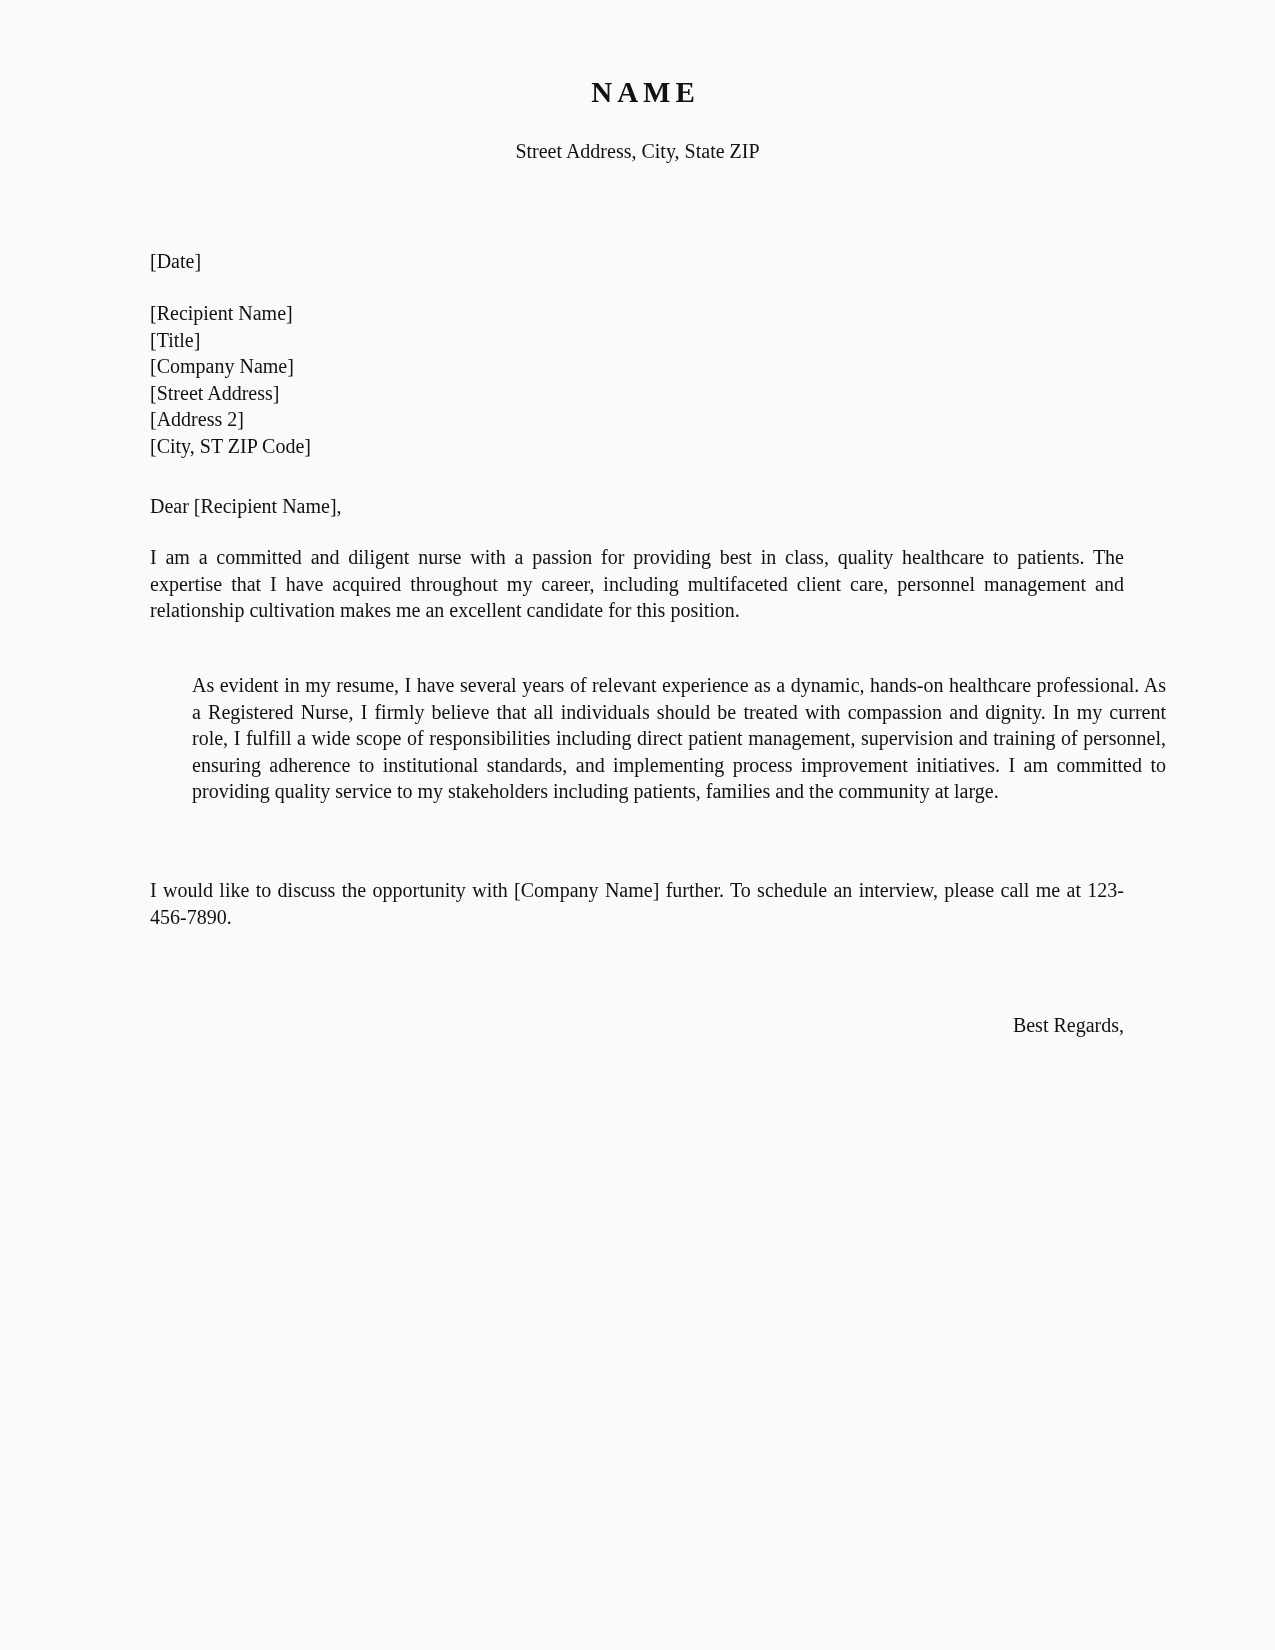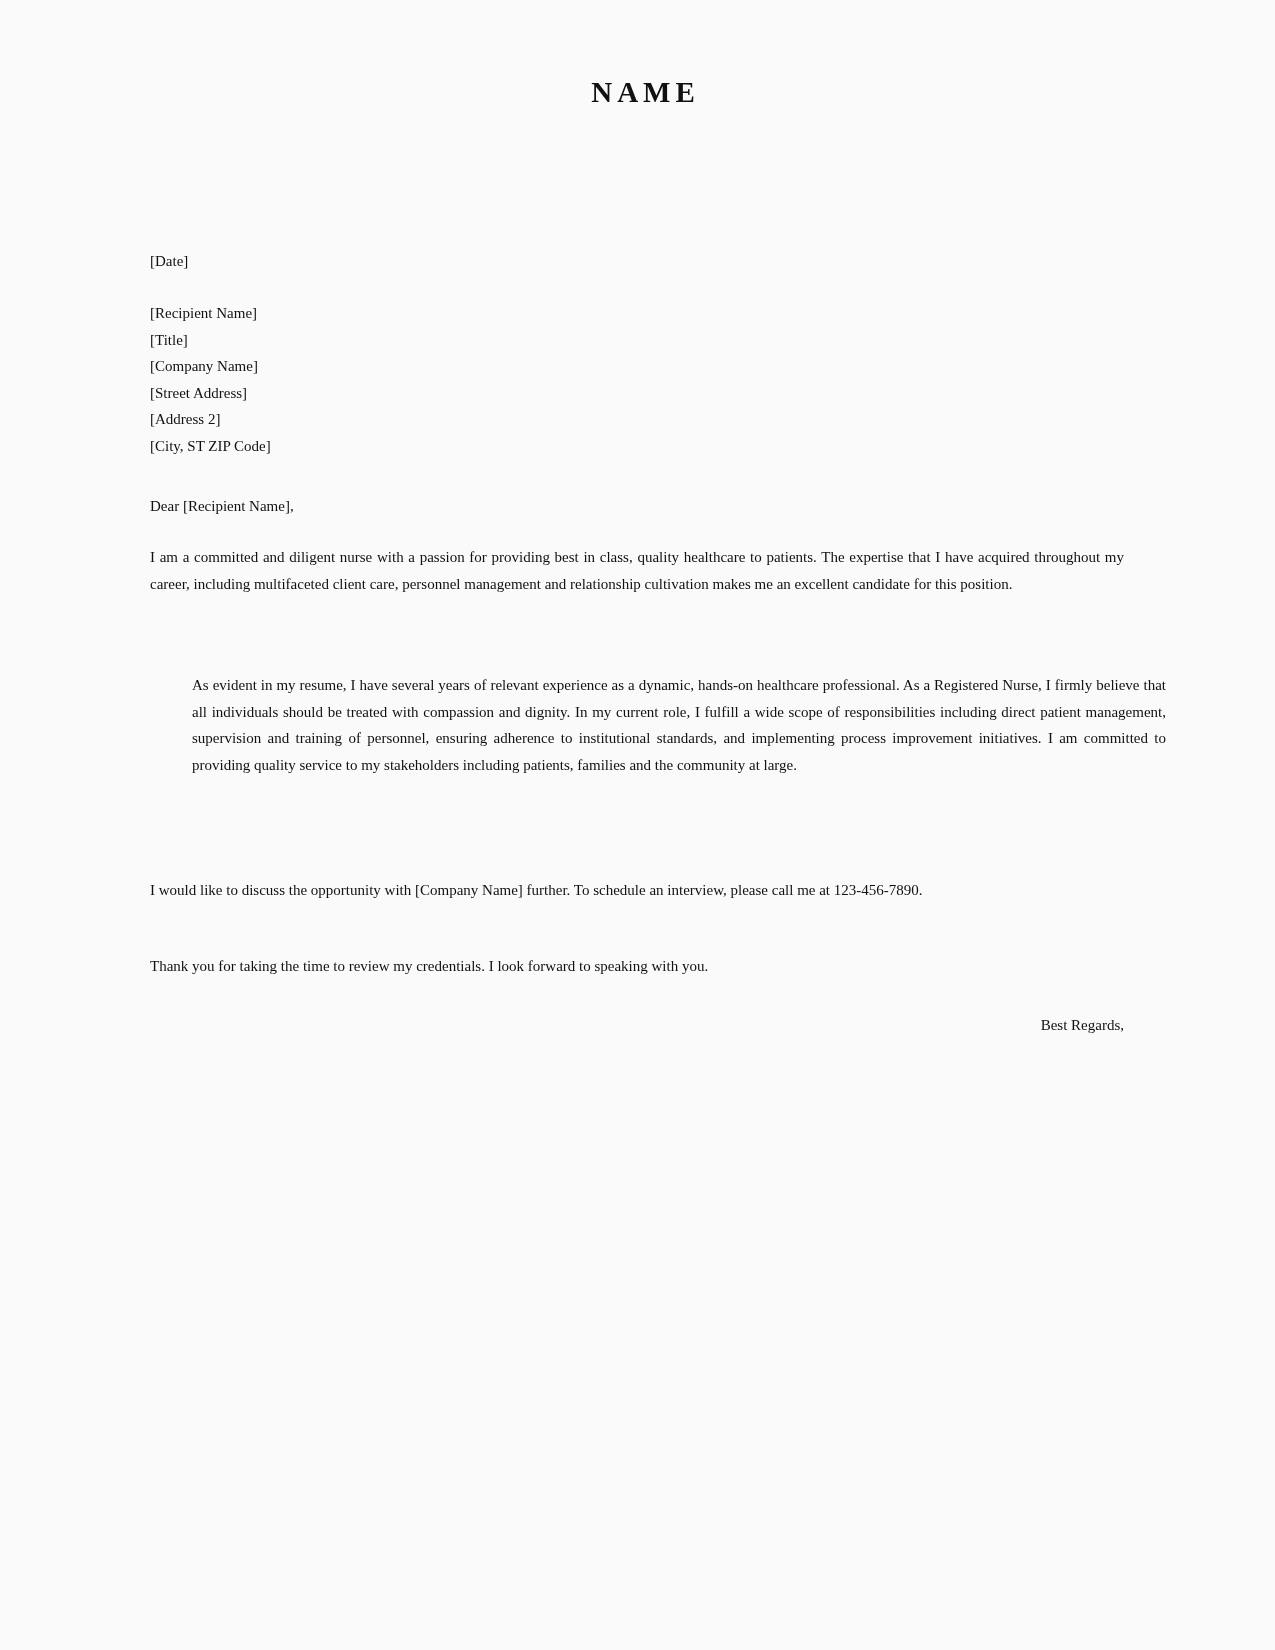--- a/index.html
+++ b/index.html
@@ -21,53 +21,53 @@
     text-align: center; font-weight: bold; font-size: 29px;
     letter-spacing: 5px;
     padding-left: 8px;
   }
   .contact {
     position: absolute; top: 138px; left: 0; width: 1275px;
     text-align: center; font-size: 20px; line-height: 26px;
   }
   .block {
     position: absolute; left: 150px; width: 974px;
-    font-size: 15px; line-height: 26.6px;
+    font-size: 20px; line-height: 26.6px;
   }
   .date { top: 248px; }
   .recipient { top: 300px; }
   .salutation { top: 493px; }
   .p1 { top: 544px; text-align: justify; }
   .p2 { top: 672px; text-align: justify; margin-left: 42px; }
   .p3 { top: 877px; text-align: justify; }
   .p4 { top: 953px; }
   .closing { top: 1012px; text-align: right; }
   .signature { top: 1089px; }
   .line { display: block; }
 </style>
 </head>
 <body>
 
 <div class="page">
   <div class="name">NAME</div>
   <div class="contact">
+    <span class="line">Street Address, City, State ZIP</span>
   </div>
 
   <div class="block date">[Date]</div>
 
   <div class="block recipient">
     <span class="line">[Recipient Name]</span>
     <span class="line">[Title]</span>
     <span class="line">[Company Name]</span>
     <span class="line">[Street Address]</span>
     <span class="line">[Address 2]</span>
     <span class="line">[City, ST ZIP Code]</span>
   </div>
 
   <div class="block salutation">Dear [Recipient Name],</div>
 
   <div class="block p1">I am a committed and diligent nurse with a passion for providing best in class, quality healthcare to patients. The expertise that I have acquired throughout my career, including multifaceted client care, personnel management and relationship cultivation makes me an excellent candidate for this position.</div>
   <div class="block p2">As evident in my resume, I have several years of relevant experience as a dynamic, hands-on healthcare professional.  As a Registered Nurse, I firmly believe that all individuals should be treated with compassion and dignity. In my current role, I fulfill a wide scope of responsibilities including direct patient management, supervision and training of personnel, ensuring adherence to institutional standards, and implementing process improvement initiatives. I am committed to providing quality service to my stakeholders including patients, families and the community at large.</div>
   <div class="block p3">I would like to discuss the opportunity with [Company Name] further. To schedule an interview, please call me at 123-456-7890.</div>
-  <div class="block p4">Thank you for taking the time to review my credentials. I look forward to speaking with you.</div>
 
   <div class="block closing">Best Regards,</div>
 </div>
 
 </body></html>

